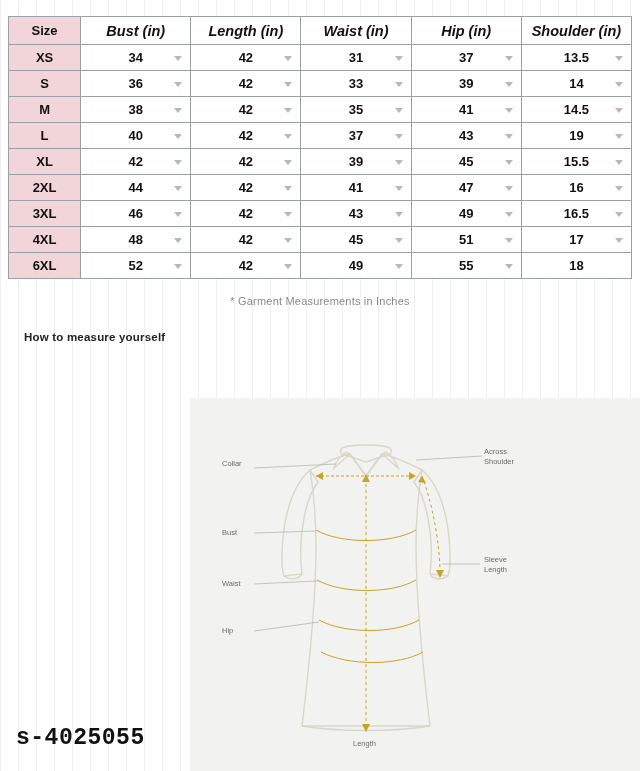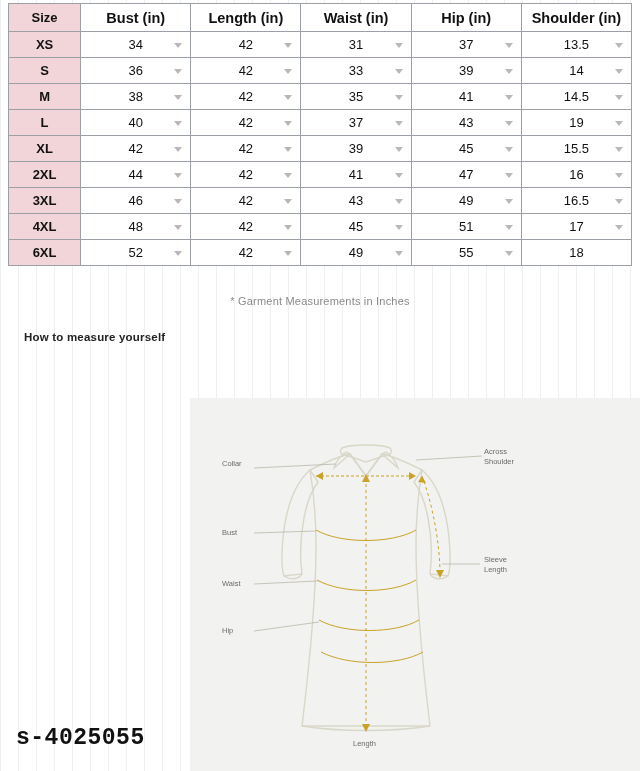--- a/index.html
+++ b/index.html
@@ -22,61 +22,62 @@
     width: 640px; height: 771px;
     background-image:
       repeating-linear-gradient(to right, rgba(200,205,215,0.30) 0px, rgba(200,205,215,0.30) 1px, transparent 1px, transparent 18px);
     pointer-events: none;
   }
 
   
   .chart-wrap {
     position: absolute;
     left: 8px;
-    top: 3px;
+    top: 16px;
     width: 496px;
   }
   table.size-chart {
     border-collapse: collapse;
     width: 624px;
     table-layout: fixed;
     background: #ffffff;
   }
   table.size-chart th,
   table.size-chart td {
     border: 1px solid #9aa0a6;
     height: 25px;
     text-align: center;
     vertical-align: middle;
     font-size: 13px;
     color: #111111;
     padding: 0;
   }
   table.size-chart thead th {
     background: #ffffff;
+    font-style: italic;
     font-weight: bold;
     font-size: 14.5px;
     height: 27px;
   }
   table.size-chart thead th.size-head {
     font-style: normal;
     font-size: 13px;
     background: #f2d5d9;
   }
   col.c-size { width: 72px; }
   col.c-data { width: 110px; }
 
   td.size-cell {
     background: #f2d5d9;
     font-weight: bold;
     font-size: 13px;
   }
   td.val-cell {
     position: relative;
-    font-weight: normal;
+    font-weight: bold;
     font-size: 13.5px;
     background: #ffffff;
     margin-left: 16px;
   }
   td.val-cell .caret {
     position: absolute;
     right: 8px;
     top: 50%;
     margin-top: -2px;
     width: 0; height: 0;

